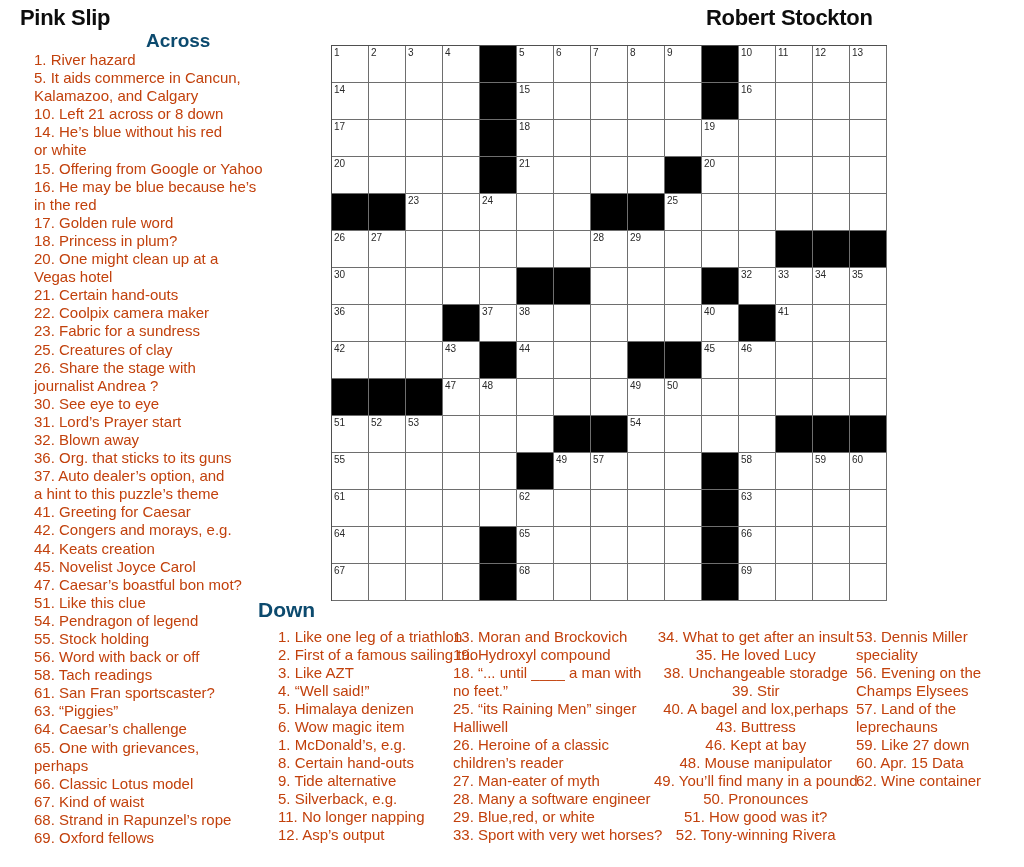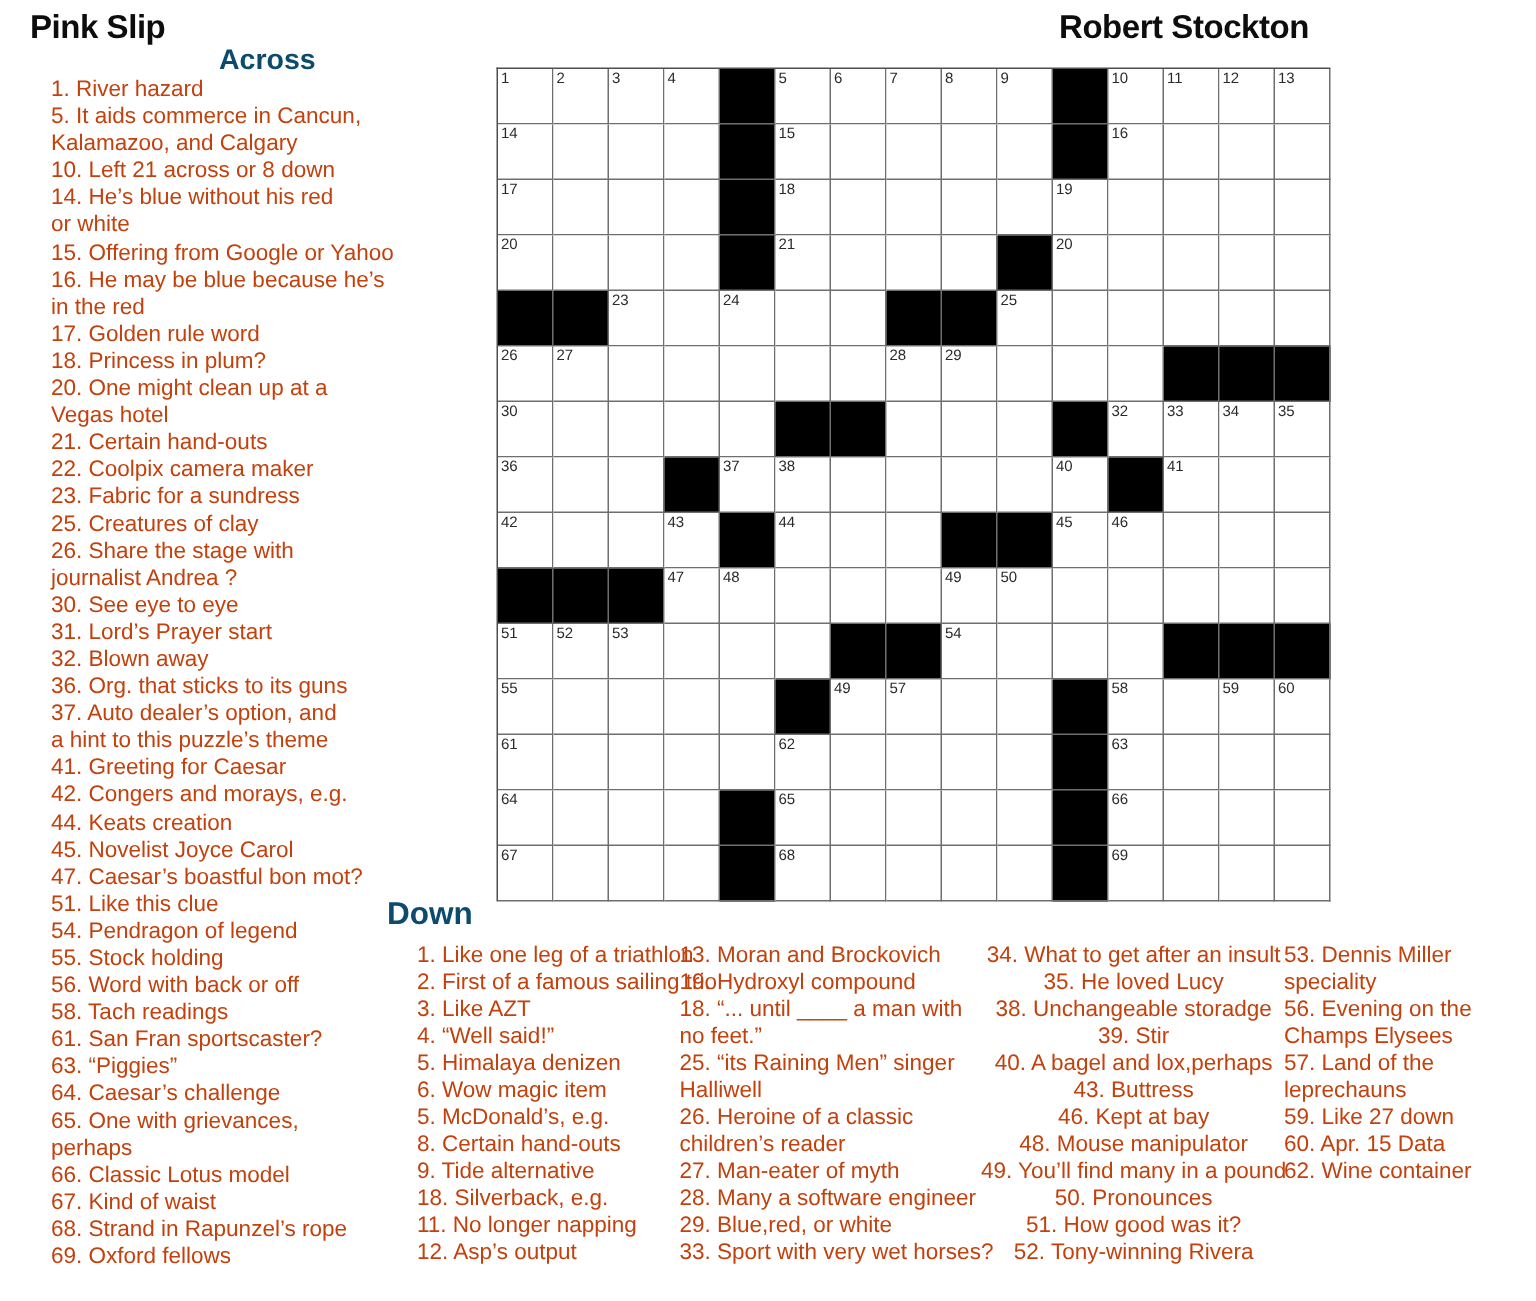--- a/index.html
+++ b/index.html
@@ -487,24 +487,24 @@
     </div>
 
   <div class="section-head down-head">Down</div>
   <div class="clue-list down-col-1" id="down-col-0">
       <div class="clue-line">1. Like one leg of a triathlon</div>
       <div class="clue-line">2. First of a famous sailing trio</div>
       <div class="clue-line">3. Like AZT</div>
       <div class="clue-line">4. “Well said!”</div>
       <div class="clue-line">5. Himalaya denizen</div>
       <div class="clue-line">6. Wow magic item</div>
-      <div class="clue-line">5. McDonald’s, e.g.</div>
+      <div class="clue-line">1. McDonald’s, e.g.</div>
       <div class="clue-line">8. Certain hand-outs</div>
       <div class="clue-line">9. Tide alternative</div>
-      <div class="clue-line">18. Silverback, e.g.</div>
+      <div class="clue-line">5. Silverback, e.g.</div>
       <div class="clue-line">11. No longer napping</div>
       <div class="clue-line">12. Asp’s output</div>
     </div>
   <div class="clue-list down-col-2" id="down-col-1">
       <div class="clue-line">13. Moran and Brockovich</div>
       <div class="clue-line">19. Hydroxyl compound</div>
       <div class="clue-line">18. “... until ____ a man with</div>
       <div class="clue-line">no feet.”</div>
       <div class="clue-line">25. “its Raining Men” singer</div>
       <div class="clue-line">Halliwell</div>

